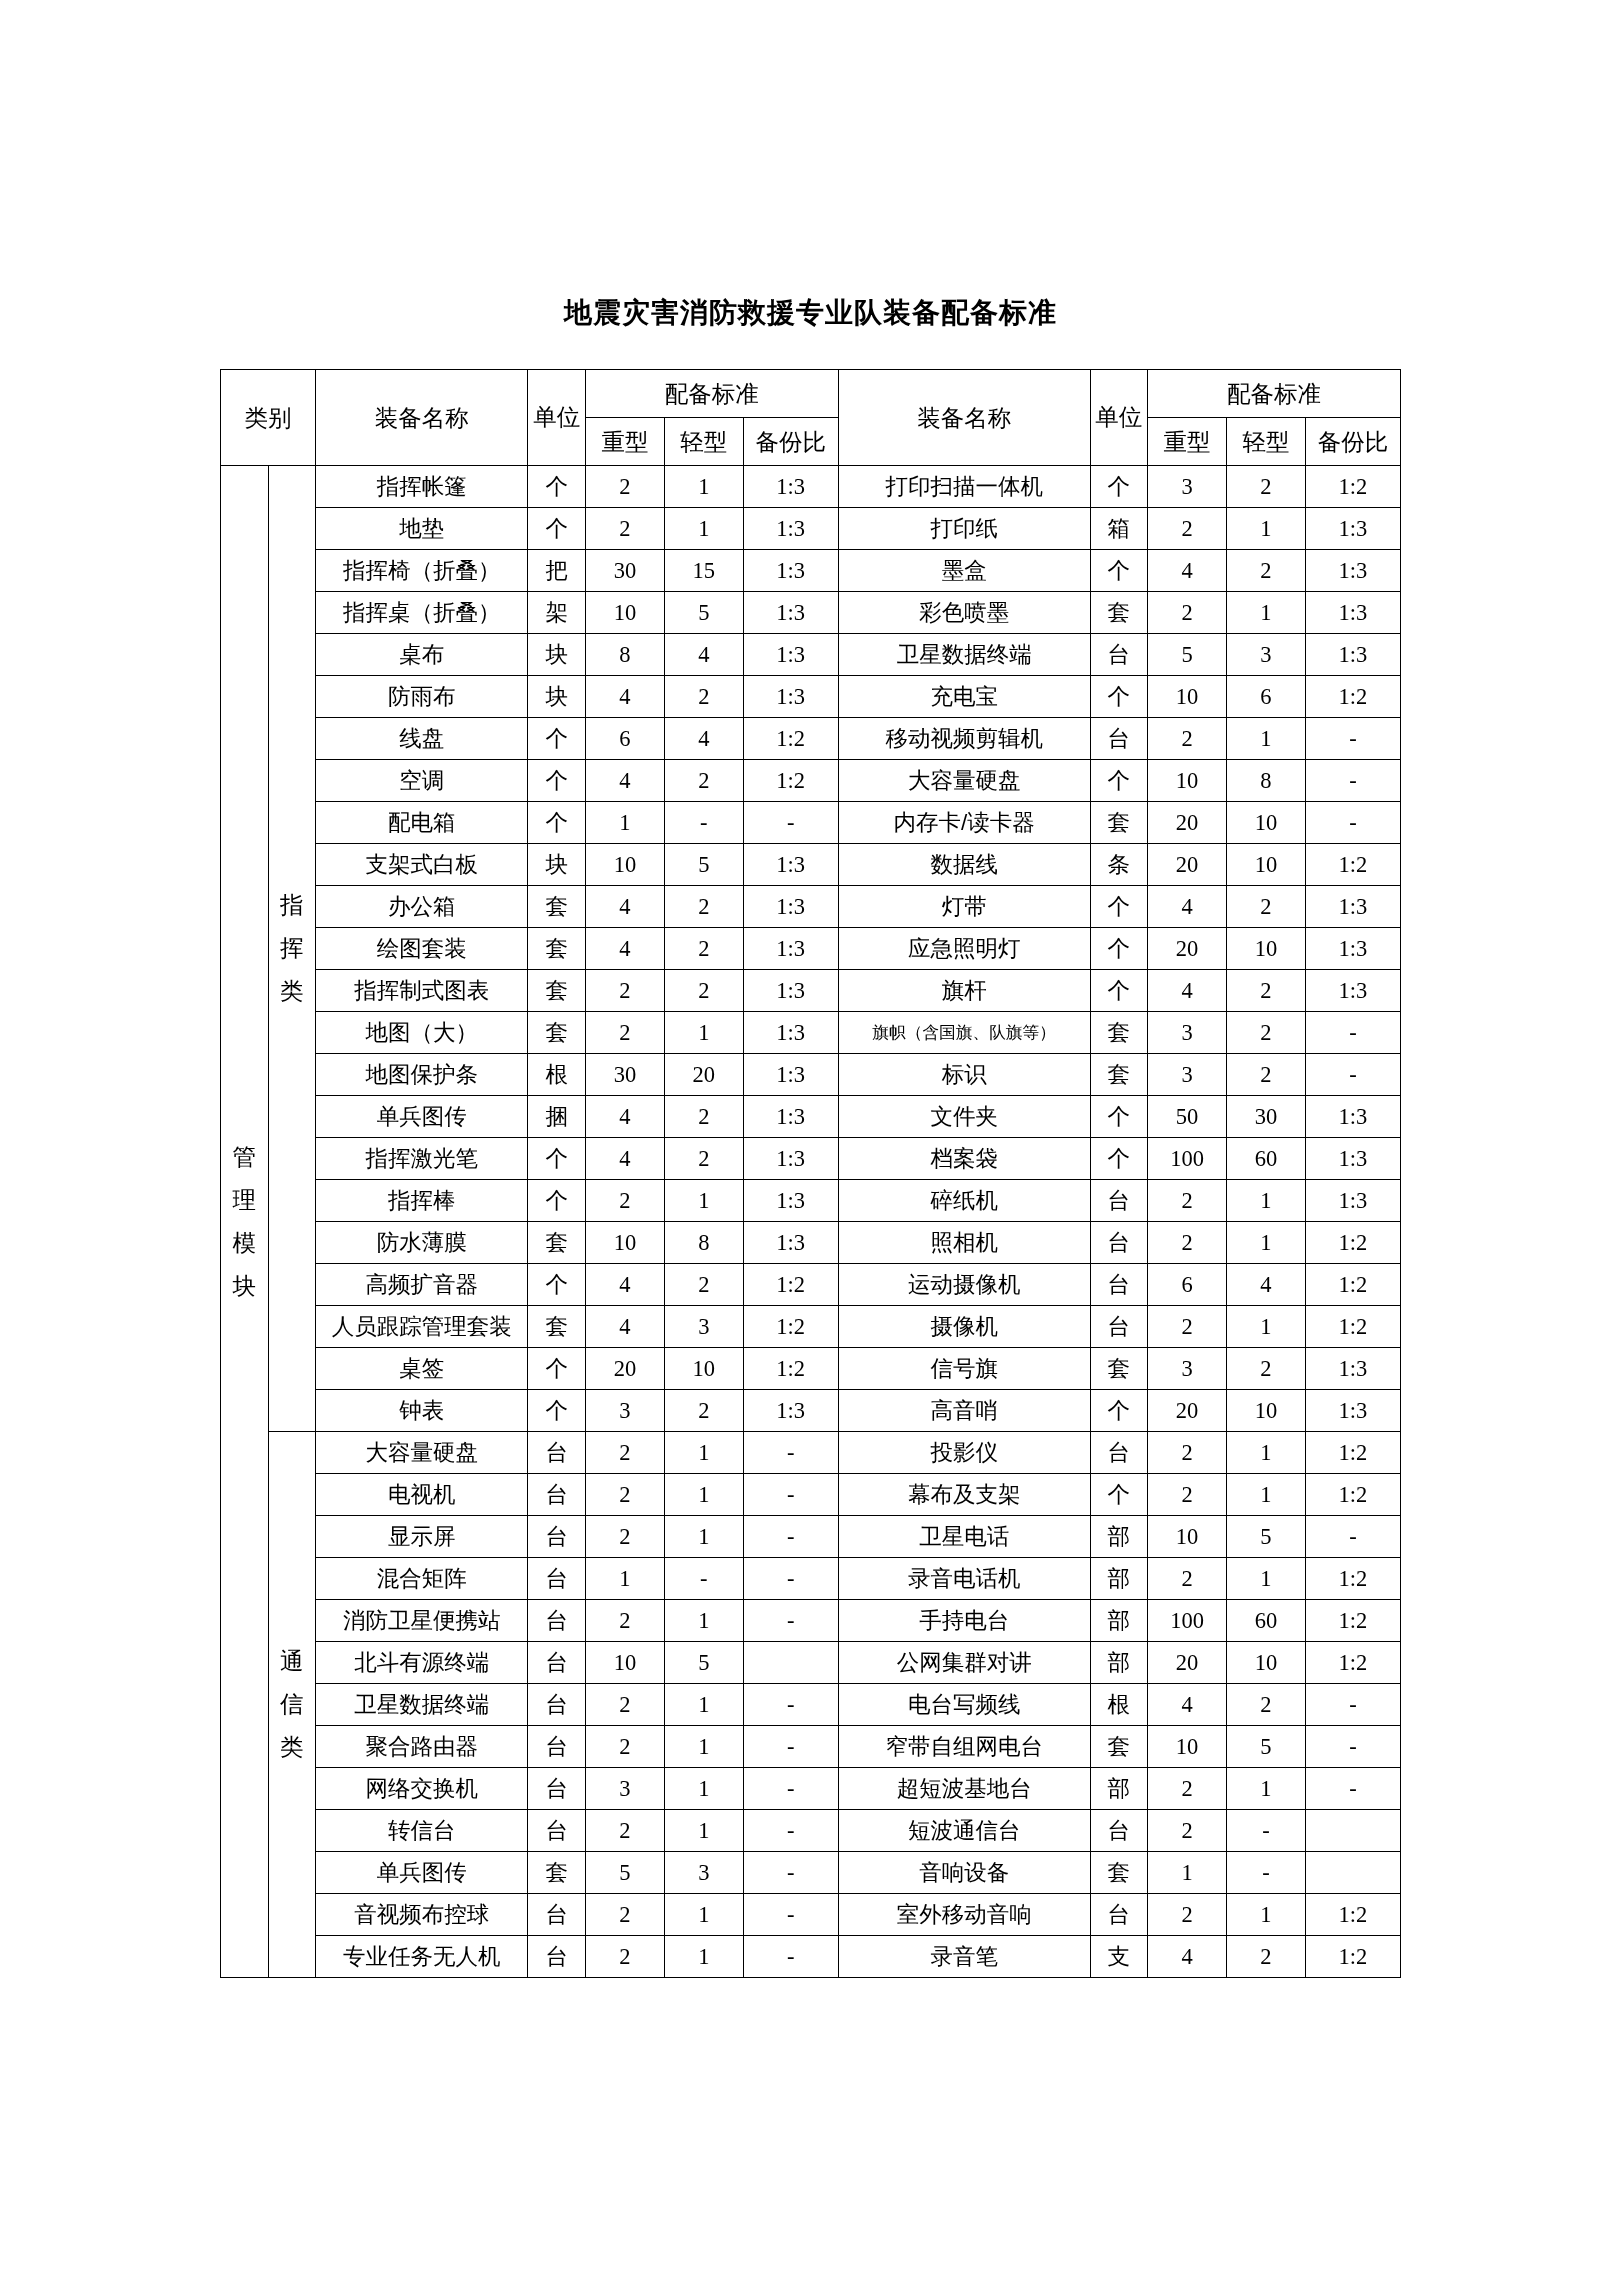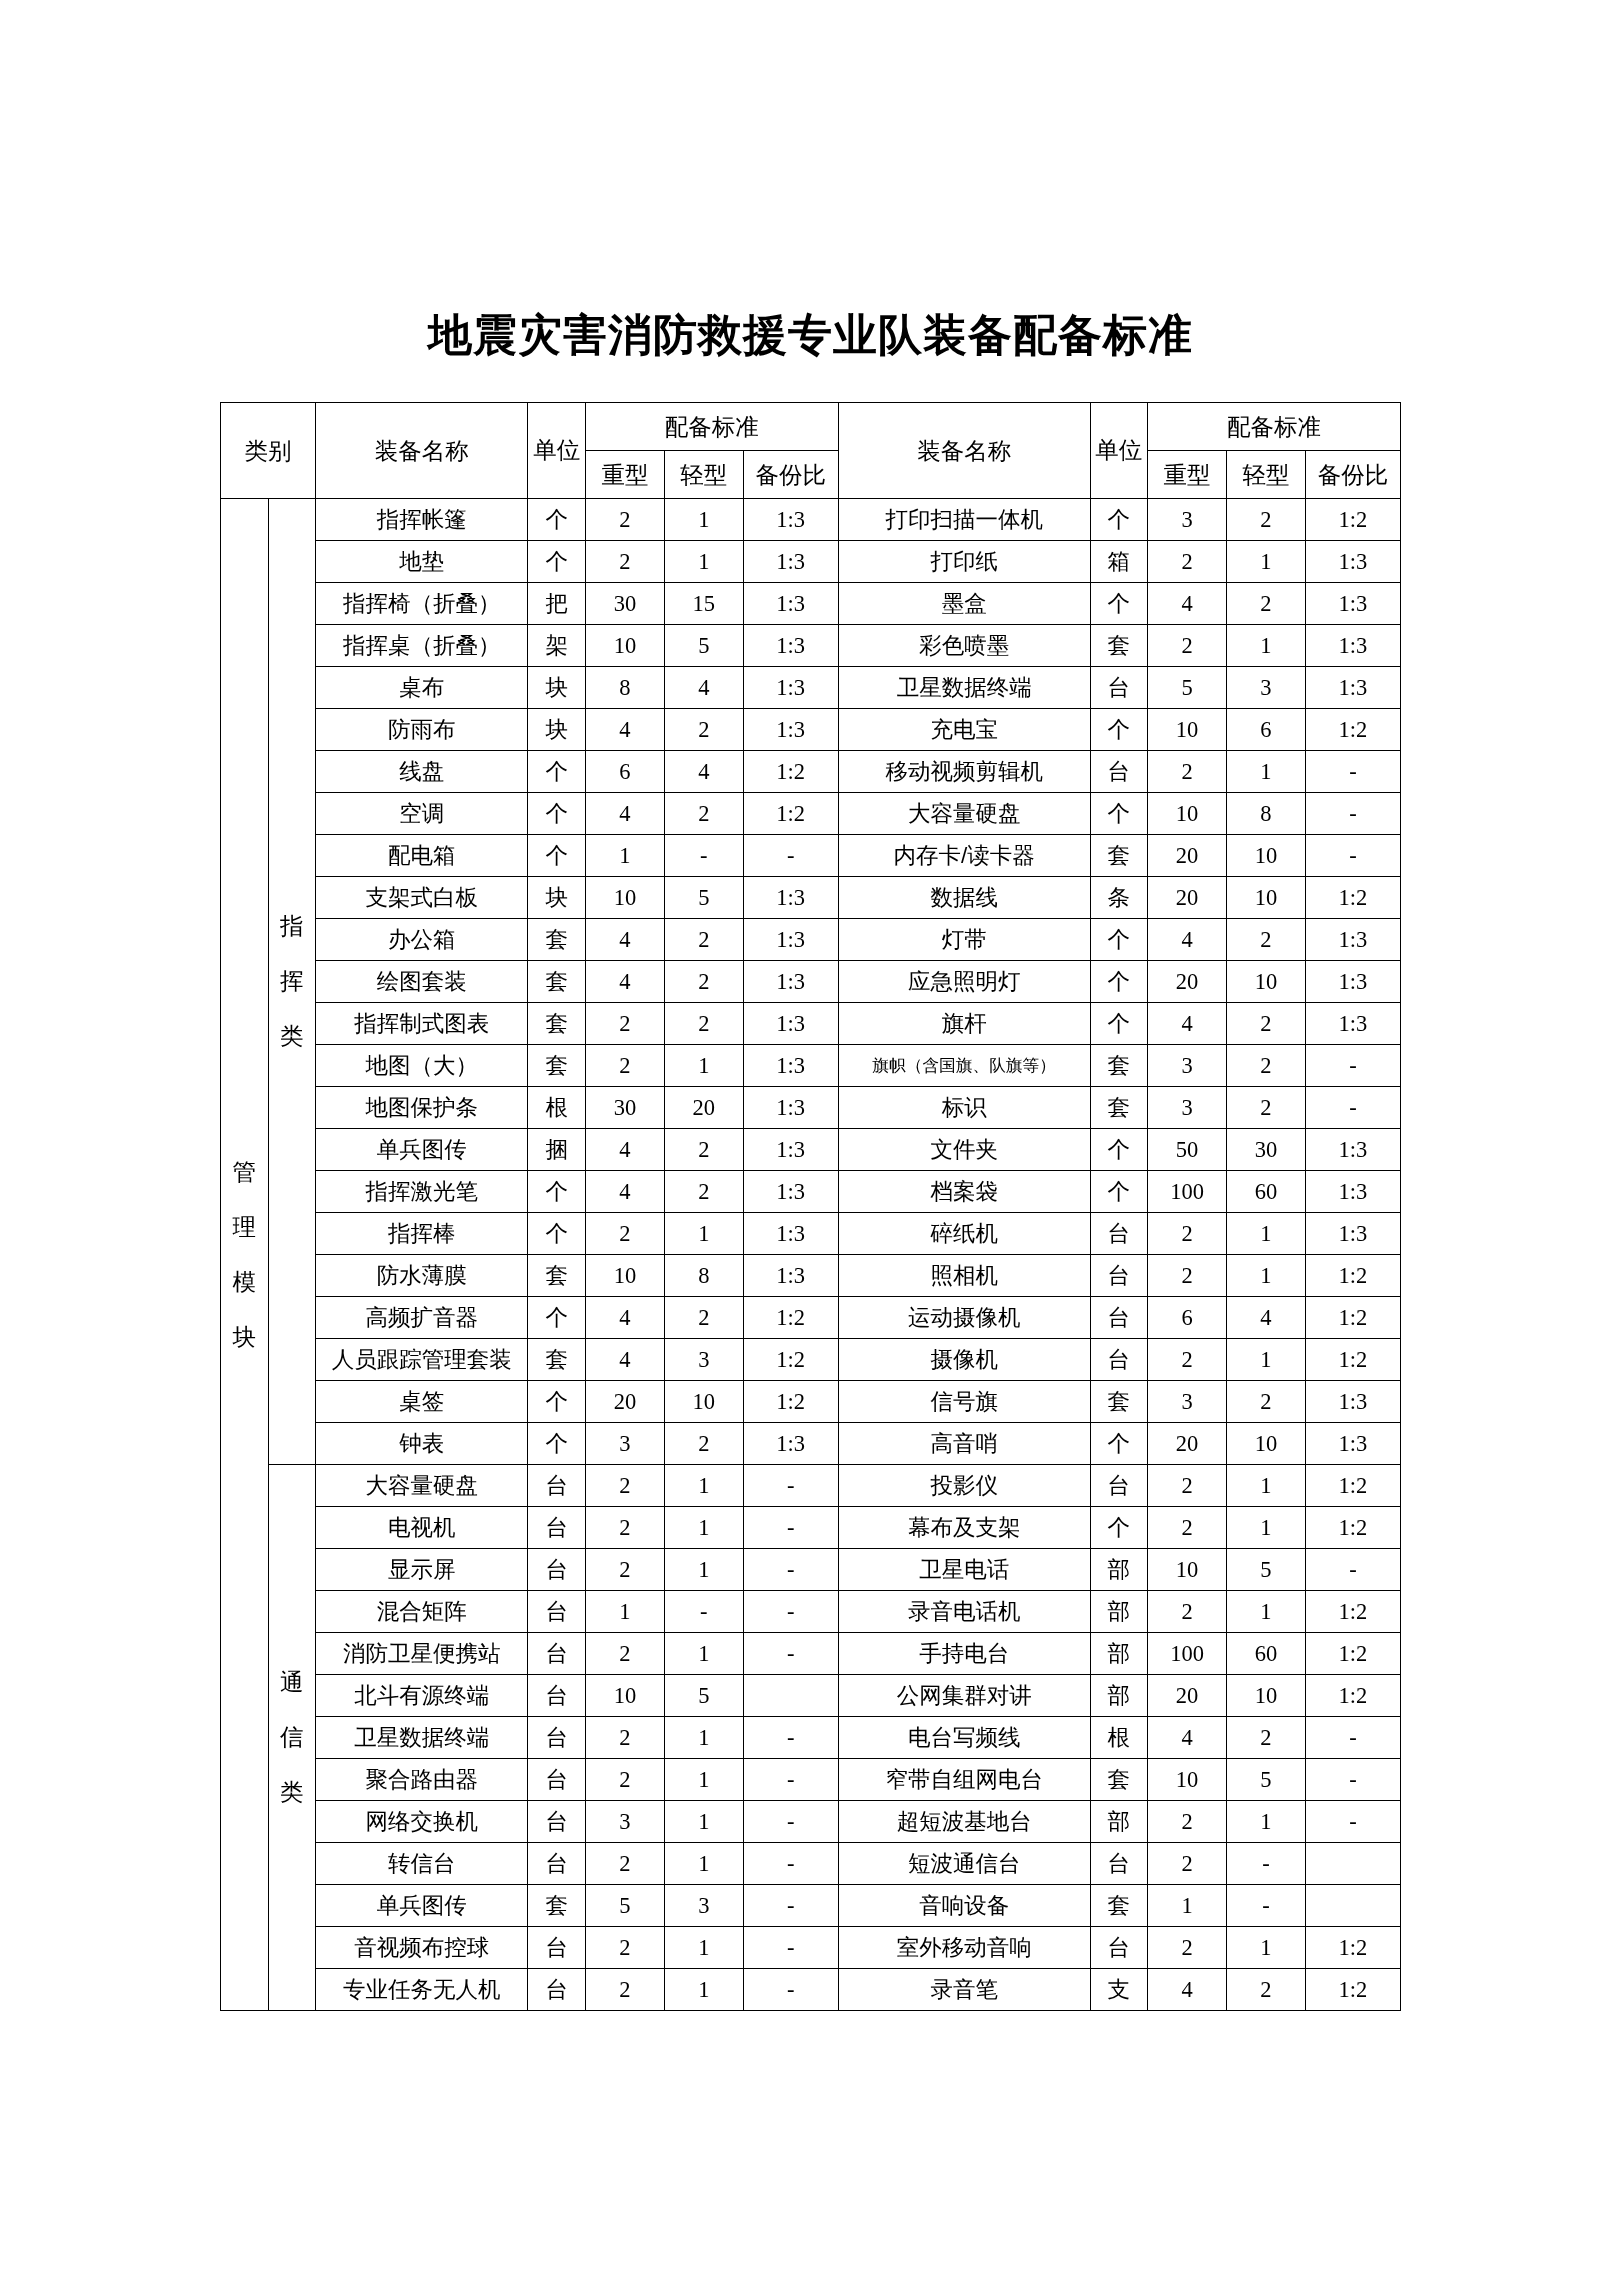--- a/index.html
+++ b/index.html
@@ -14,24 +14,24 @@
     font-family: "Liberation Sans", "DejaVu Sans", sans-serif;
     box-sizing: border-box;
   }
   .page {
     width: 1621px;
     height: 2293px;
     background: #ffffff;
     overflow: hidden;
   }
   .title {
-    margin: 16px;
+    margin: 4px;
     padding-top: 290px;
     text-align: center;
-    font-size: 44px;
+    font-size: 28px;
     font-weight: 700;
     letter-spacing: 1px;
     font-family: "Liberation Sans", "DejaVu Sans", sans-serif;
   }
   table.equip {
     border-collapse: collapse;
     table-layout: fixed;
     width: 1181px;
     margin: 37px auto 0 auto;
   }
@@ -56,21 +56,21 @@
   }
   td.name { font-size: 22.5px; }
   td.name.small { font-size: 16.7px; font-family: Liberation Mono, monospace; }
   td.unit { font-size: 22.5px; }
   td.num {
     font-family: "Liberation Serif", "DejaVu Serif", serif;
     font-size: 22.5px;
   }
   td.vcell {
     font-size: 23.5px;
-    line-height: 55px;
+    line-height: 43px;
     word-break: break-all;
     padding: 0 10.8px;
     text-align: center;
     font-family: Liberation Serif, serif;
   }
   td.v-top { vertical-align: top; padding-top: 2px; margin-top: 11px; }
   td.v-mid { vertical-align: middle; }
 
   
   col.c-cat    { width: 47px; }

